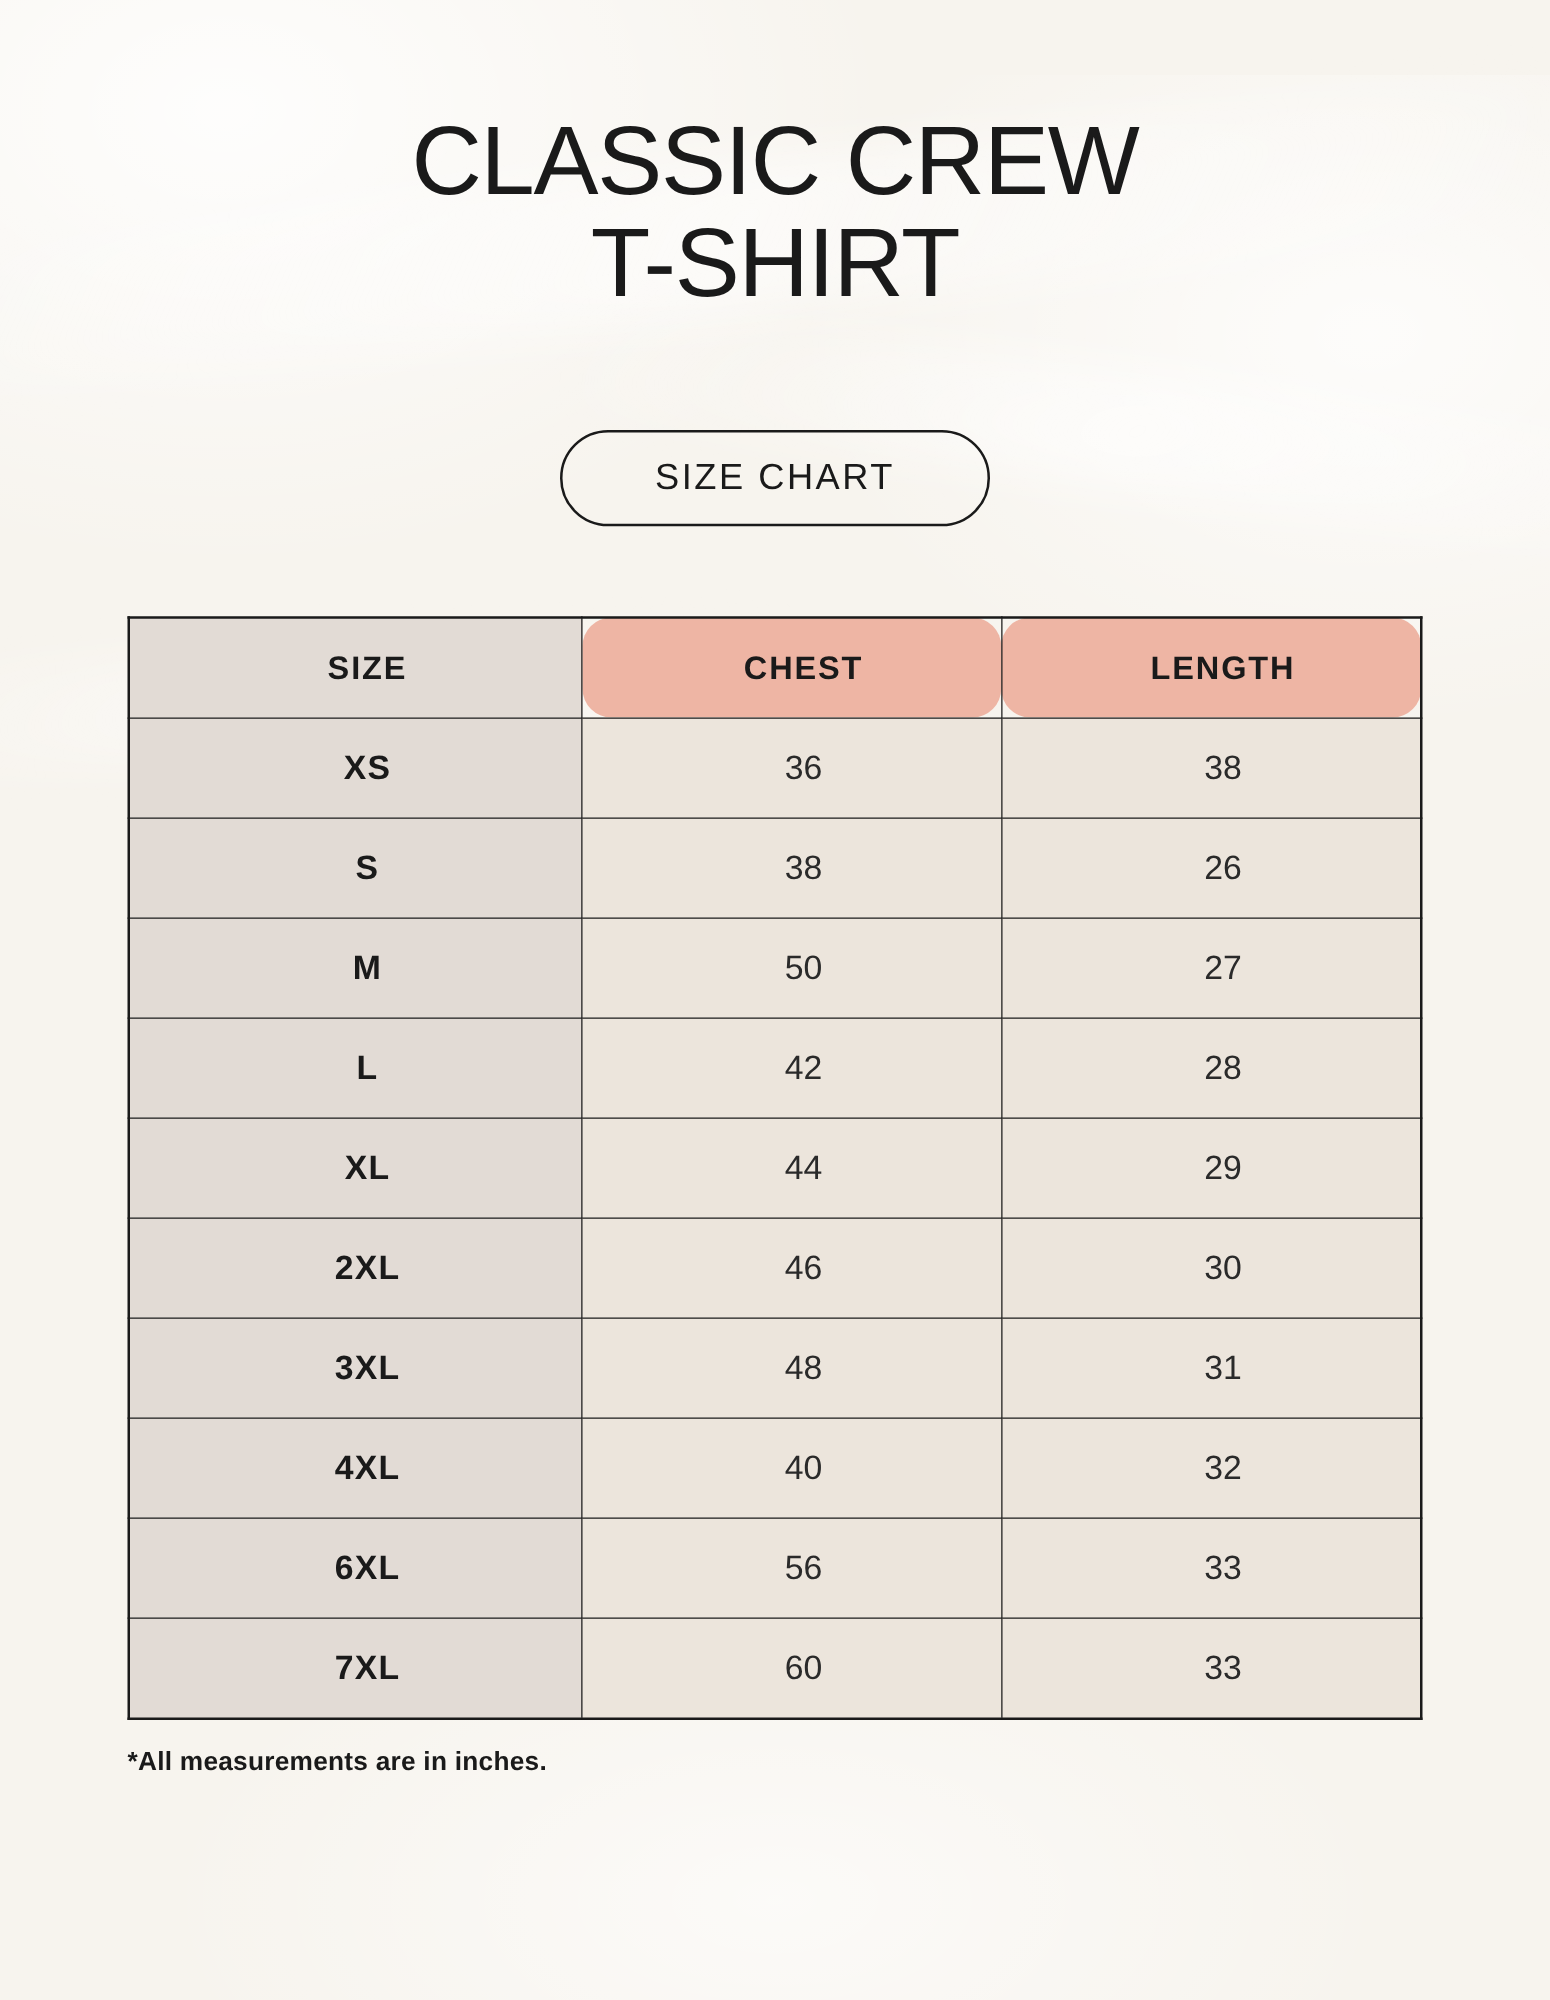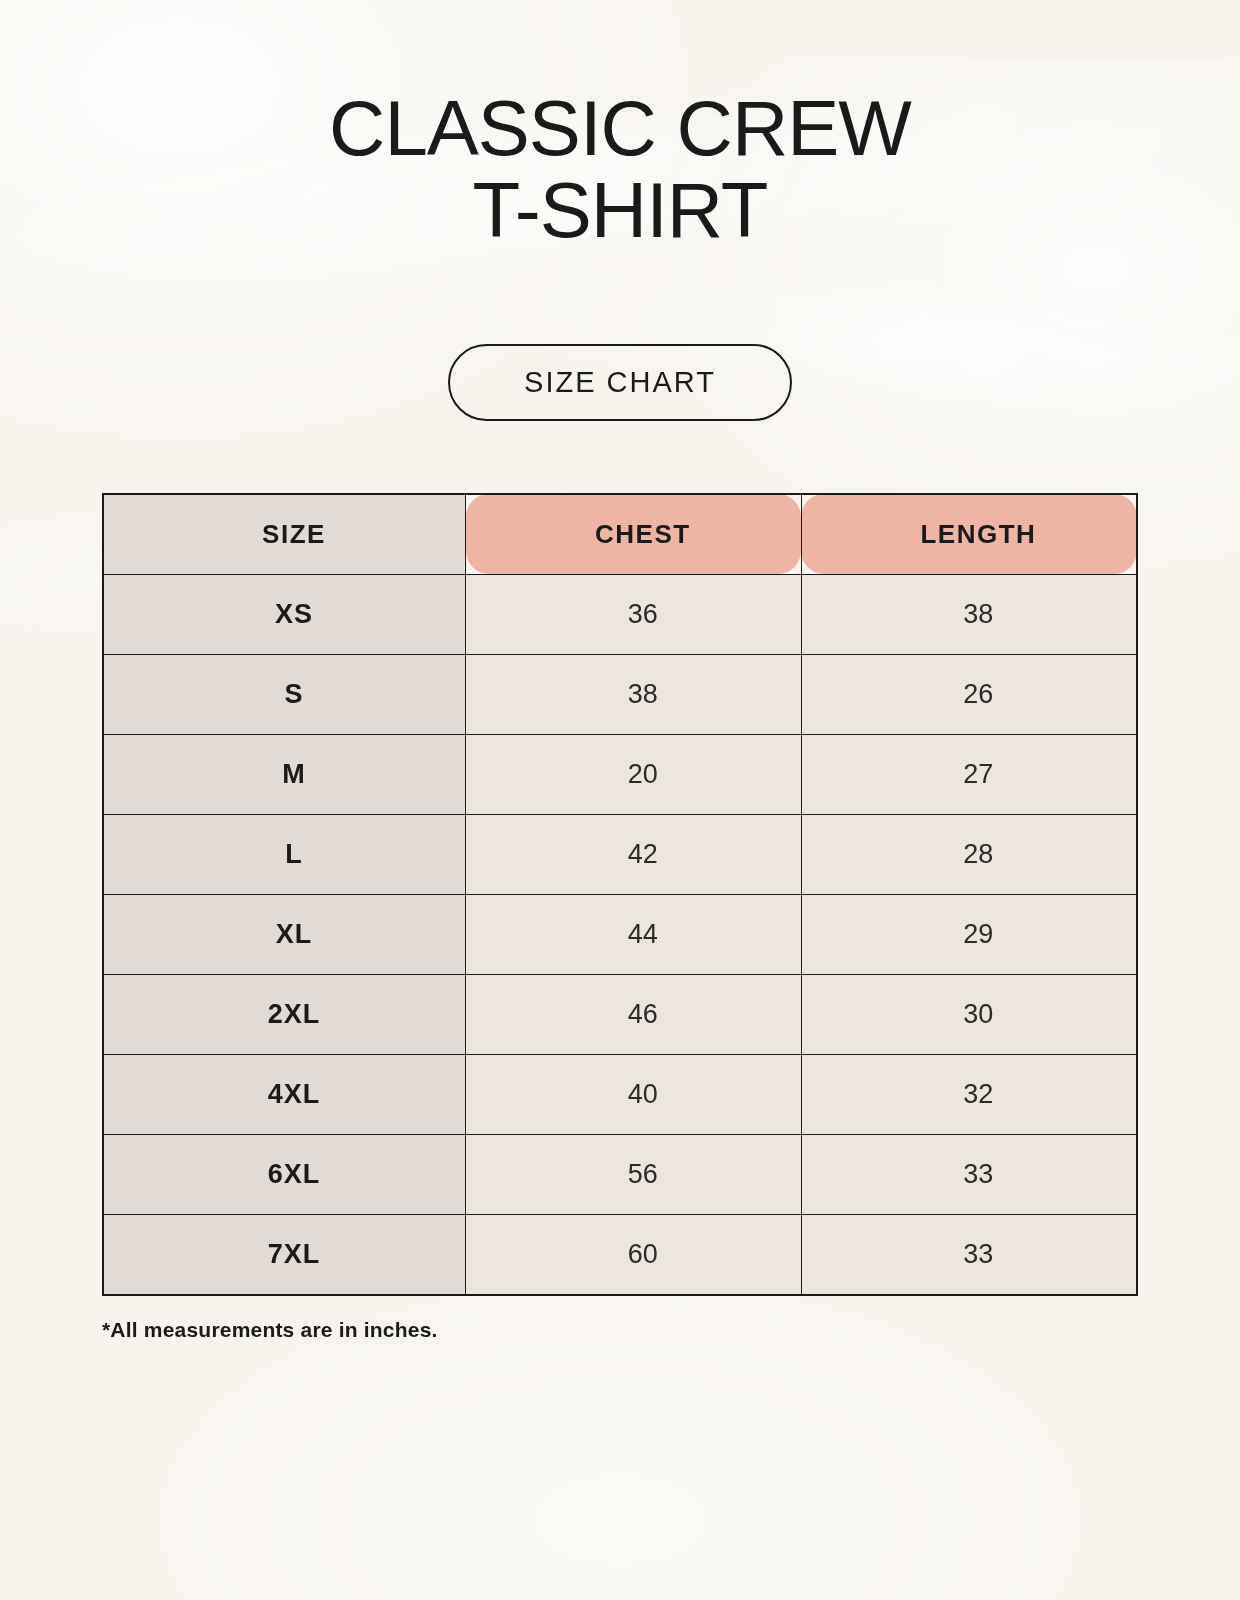--- a/index.html
+++ b/index.html
@@ -176,39 +176,44 @@
           <td class="cell-val">36</td>
           <td class="cell-val">38</td>
         </tr>
         <tr>
           <td class="cell-size">S</td>
           <td class="cell-val">38</td>
           <td class="cell-val">26</td>
         </tr>
         <tr>
           <td class="cell-size">M</td>
-          <td class="cell-val">20</td>
+          <td class="cell-val">50</td>
           <td class="cell-val">27</td>
         </tr>
         <tr>
           <td class="cell-size">L</td>
           <td class="cell-val">42</td>
           <td class="cell-val">28</td>
         </tr>
         <tr>
           <td class="cell-size">XL</td>
           <td class="cell-val">44</td>
           <td class="cell-val">29</td>
         </tr>
         <tr>
           <td class="cell-size">2XL</td>
           <td class="cell-val">46</td>
           <td class="cell-val">30</td>
         </tr>
         <tr>
+          <td class="cell-size">3XL</td>
+          <td class="cell-val">48</td>
+          <td class="cell-val">31</td>
+        </tr>
+        <tr>
           <td class="cell-size">4XL</td>
           <td class="cell-val">40</td>
           <td class="cell-val">32</td>
         </tr>
         <tr>
           <td class="cell-size">6XL</td>
           <td class="cell-val">56</td>
           <td class="cell-val">33</td>
         </tr>
         <tr>

